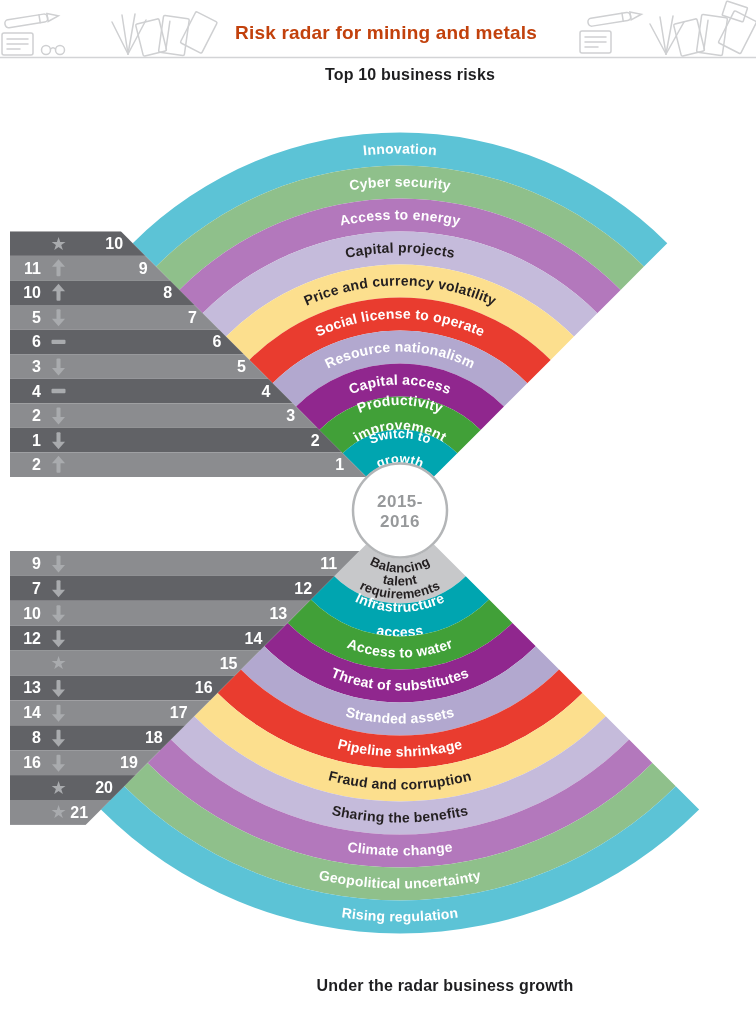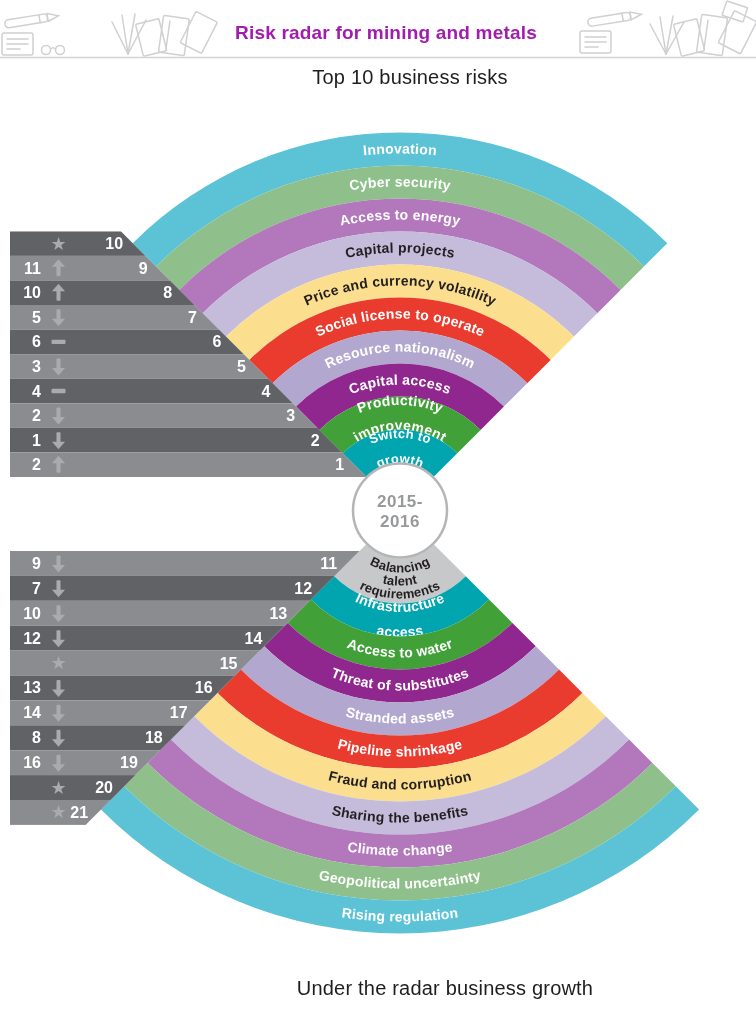--- a/index.html
+++ b/index.html
@@ -2,25 +2,25 @@
 <html><head>
 <meta charset="utf-8">
 <style>
   html,body{margin:0;padding:0;}
   body{
     width:756px;height:1024px;position:relative;background:#ffffff;
     font-family:"Liberation Sans",sans-serif;overflow:hidden;
   }
   .hdr-title{
     position:absolute;top:22px;left:386px;transform:translateX(-50%);
-    font-size:19px;font-weight:bold;color:#a21caf;white-space:nowrap;letter-spacing:.2px;
+    font-size:19px;font-weight:bold;color:#c2410c;white-space:nowrap;letter-spacing:.2px;
   }
   .section-title{
     position:absolute;transform:translateX(-50%);
-    font-size:20px;font-weight:normal;color:#1e1e20;white-space:nowrap;letter-spacing:.2px;
+    font-size:16px;font-weight:bold;color:#1e1e20;white-space:nowrap;letter-spacing:.2px;
   }
   #top-title{top:66px;left:410px;}
   #bottom-title{top:977px;left:445px;}
   #header-art{position:absolute;top:0;left:0;}
   #radar{position:absolute;top:0;left:0;}
   svg text{font-family:"Liberation Sans",sans-serif;}
 </style>
 </head>
 <body>
 

